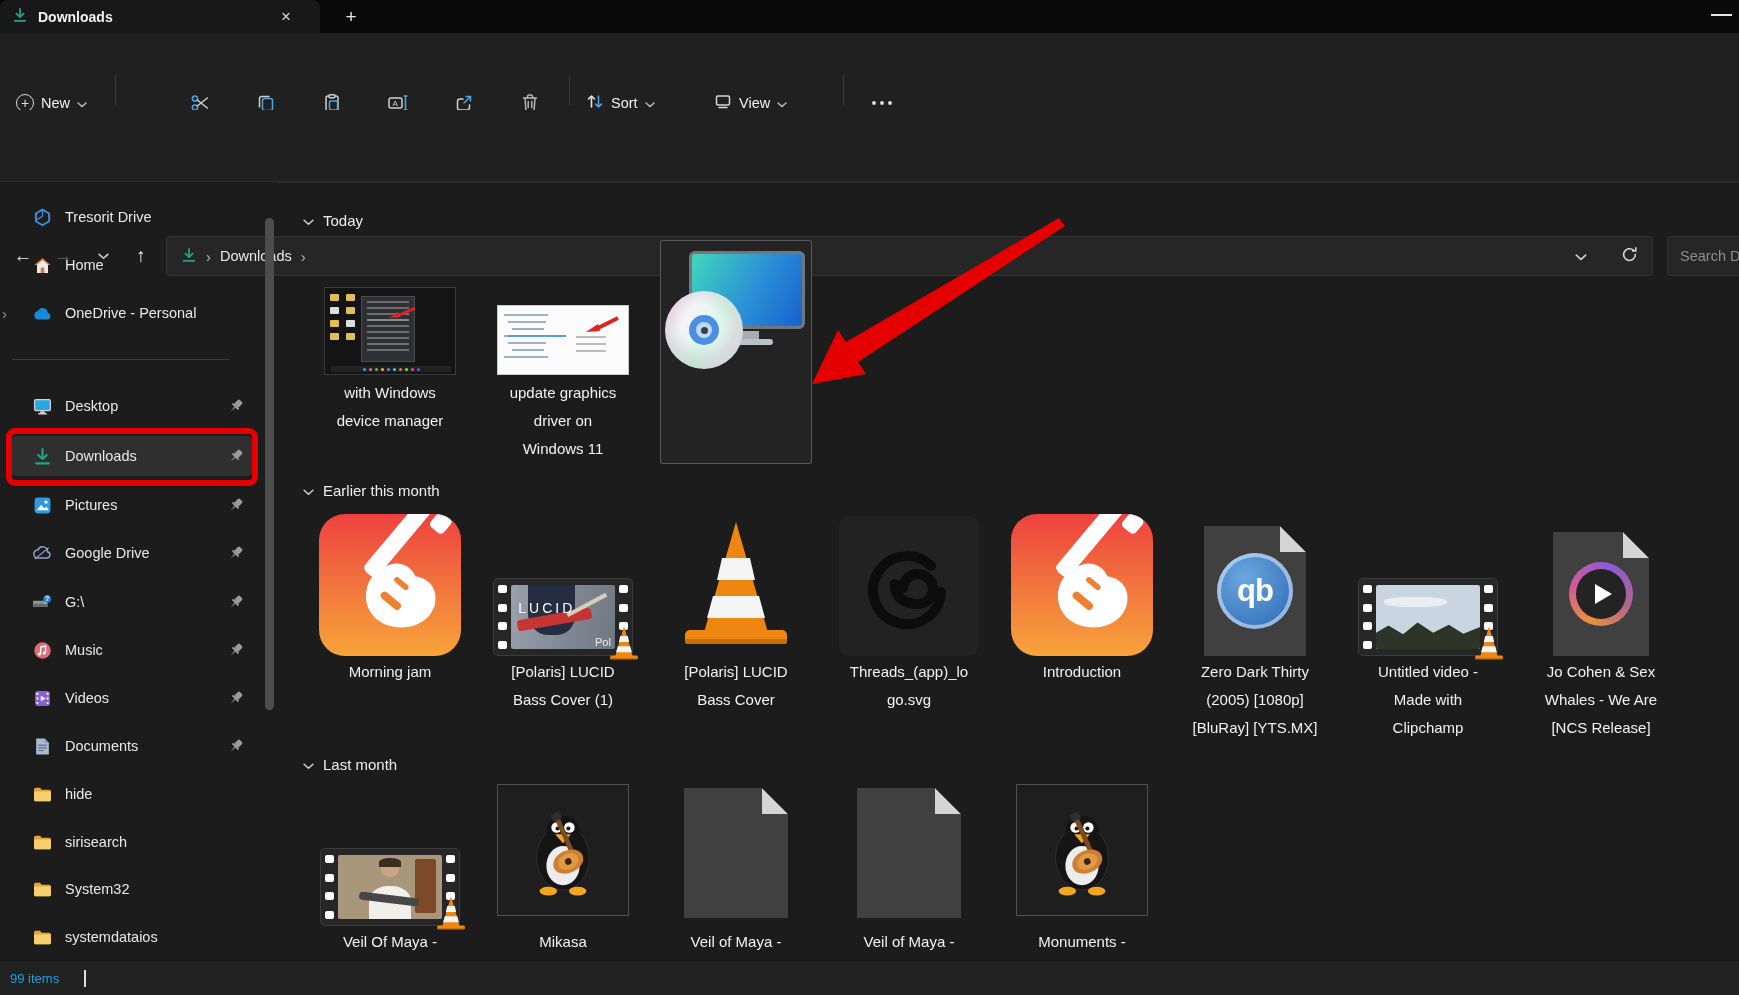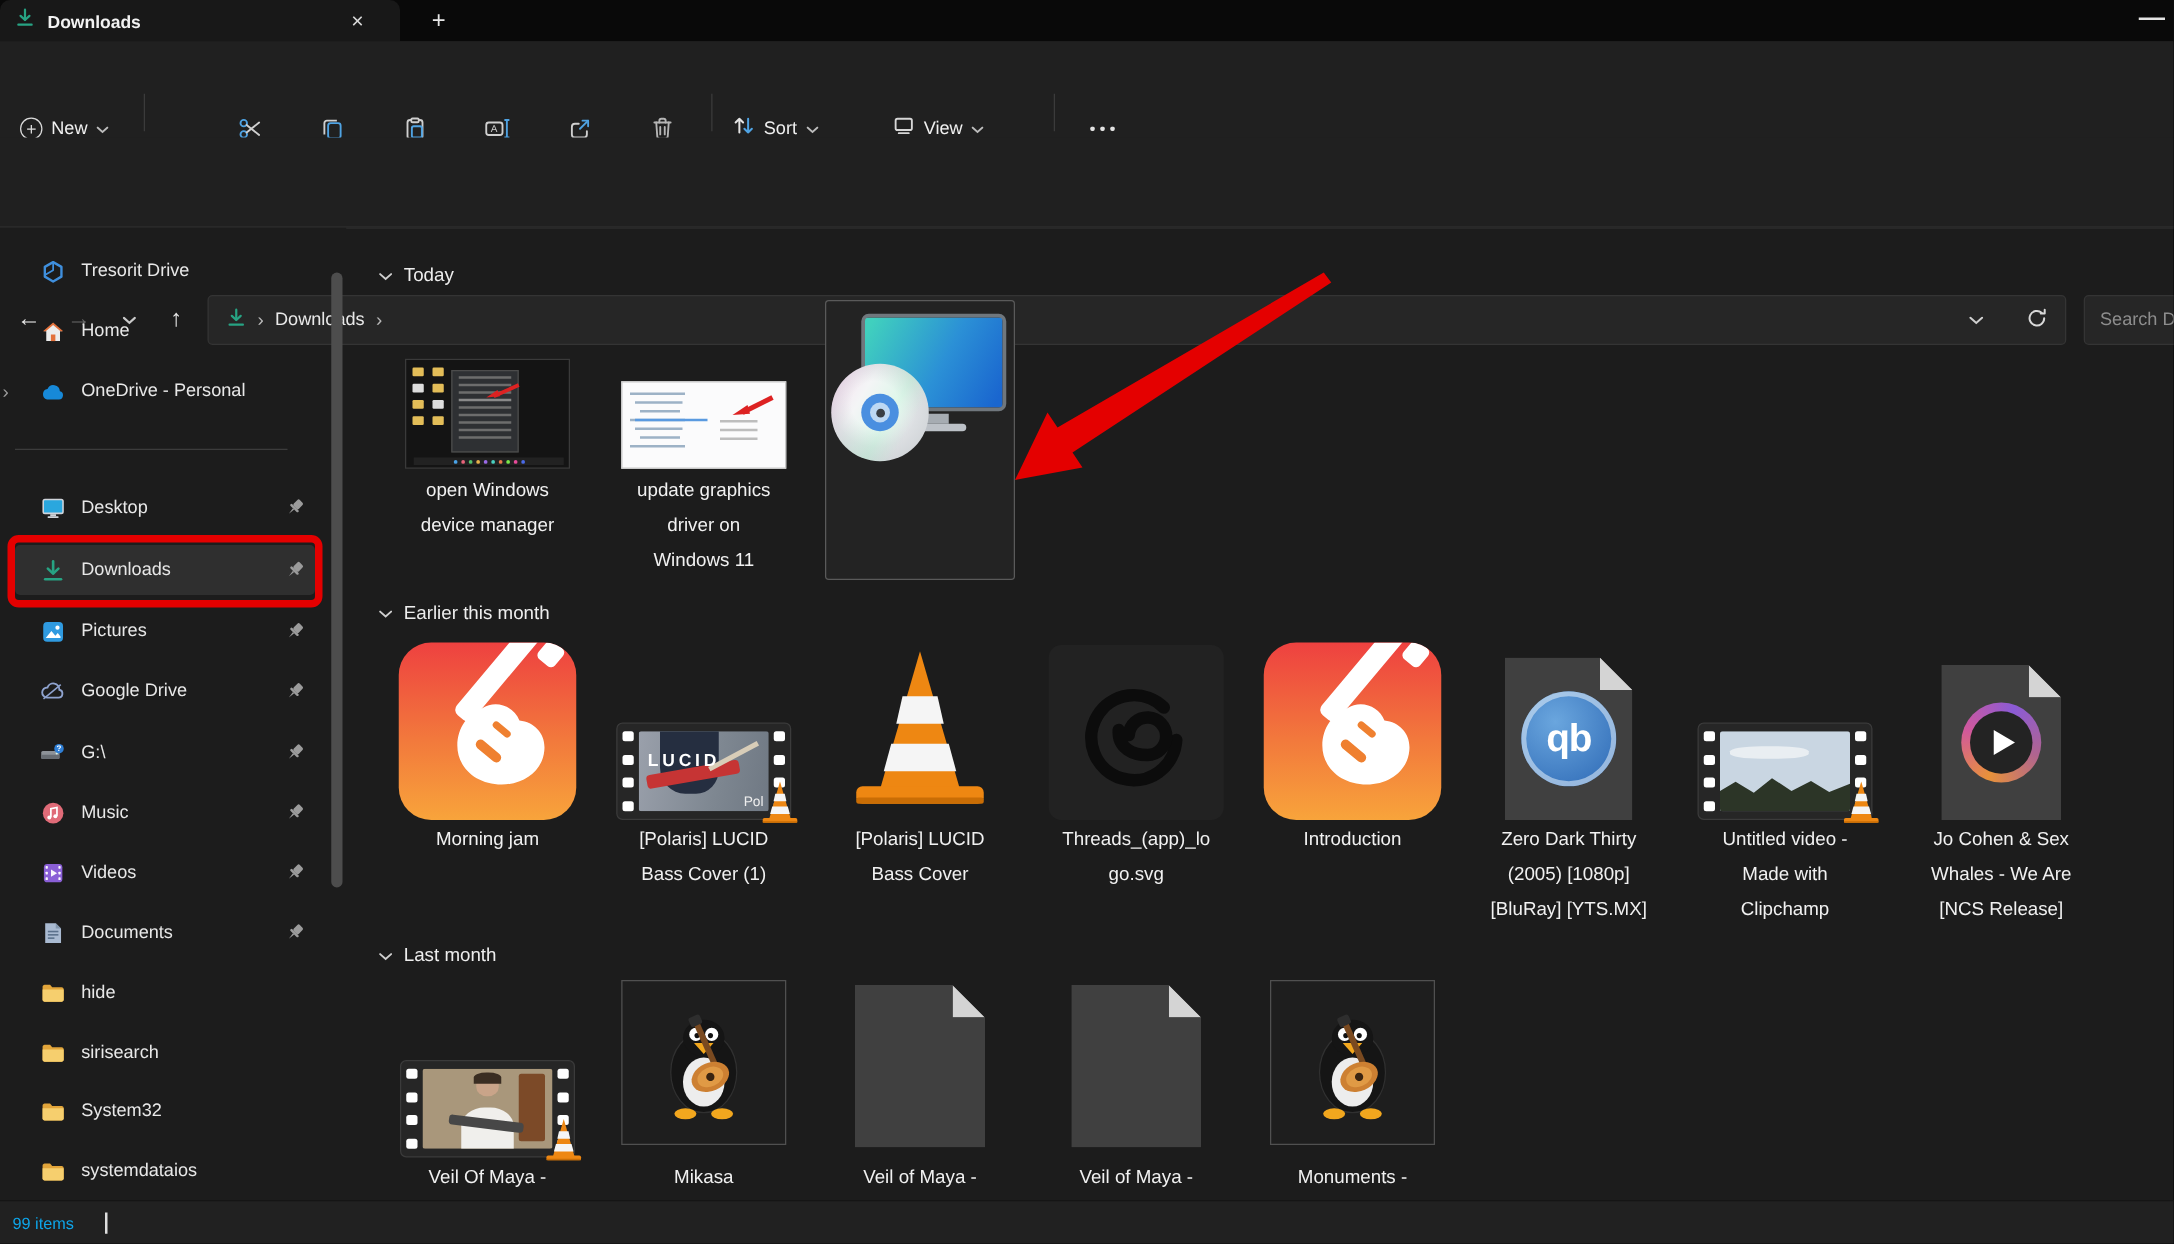--- a/index.html
+++ b/index.html
@@ -524,21 +524,21 @@
                 <i style="background:#9a6ae8"></i>
                 <i style="background:#4ad0c0"></i>
                 <i style="background:#e87a4a"></i>
                 <i style="background:#7ae84a"></i>
                 <i style="background:#e84a9a"></i>
                 <i style="background:#4a6ae8"></i>
               </div>
             </div>
           </div>
           <div class="tlbl">
-            <div>open Windows</div>
+            <div>with Windows</div>
             <div>device manager</div>
           </div>
         </div>
         <div class="tile">
           <div class="izone" style="height:136px">
             <div class="shlight">
               <span class="tl" style="left:6px;top:8px;width:44px"></span>
               <span class="tl" style="left:10px;top:15px;width:38px"></span>
               <span class="tl" style="left:14px;top:22px;width:32px"></span>
               <span class="tl" style="left:6px;top:29px;width:44px"></span>
@@ -614,21 +614,21 @@
                 <i></i>
                 <i></i>
                 <i></i>
                 <i></i>
               </div>
               <div class="ph">
                 <div style="position:absolute;inset:0;background:linear-gradient(100deg,#9aa0ab,#7e8791 60%,#6f7883)"></div>
                 <div style="position:absolute;left:16%;top:0;width:46%;height:78%;background:#252e40;border-radius:0 0 38% 42%"></div>
                 <div style="position:absolute;left:6%;top:46%;width:72%;height:17%;background:#c63434;transform:rotate(-10deg);border-radius:3px"></div>
                 <div style="position:absolute;left:52%;top:28%;width:42%;height:7%;background:#d8cdb8;transform:rotate(-28deg)"></div>
-                <div style="position:absolute;left:7%;top:24%;font-size:14px;font-weight:700;color:#fff;letter-spacing:3px">LUCID</div>
+                <div style="position:absolute;left:7%;top:24%;font-size:14px;font-weight:400;color:#fff;letter-spacing:3px">LUCID</div>
                 <div style="position:absolute;right:4%;bottom:2%;font-size:11px;color:#eee">Pol</div>
               </div>
               <span class="coneb"><svg width="32" height="36" viewBox="0 0 118 132">
                   <polygon points="59,4 92,118 26,118" fill="#ee8712"></polygon>
                   <polygon points="45,40 73,40 78,62 40,62" fill="#f5f5f5"></polygon>
                   <polygon points="36,78 82,78 88,100 30,100" fill="#f5f5f5"></polygon>
                   <rect x="8" y="112" width="102" height="14" rx="5" fill="#ee8712"></rect>
                   <rect x="8" y="121" width="102" height="5" rx="2" fill="#c96d05"></rect>
                 </svg></span>
             </div>

